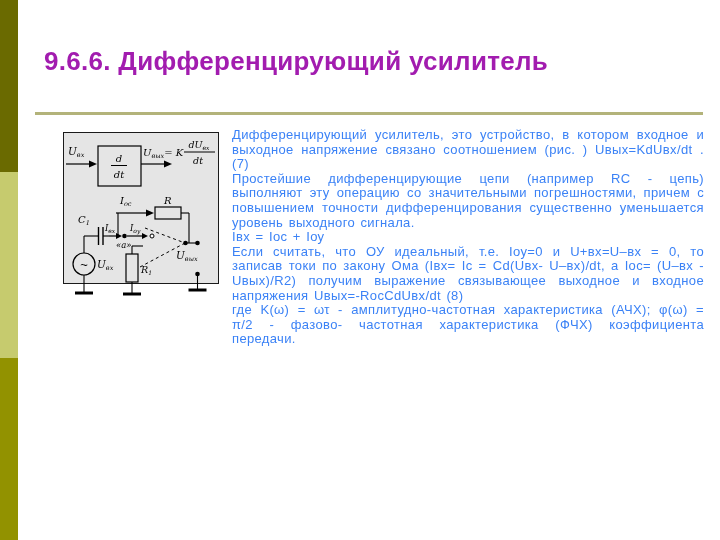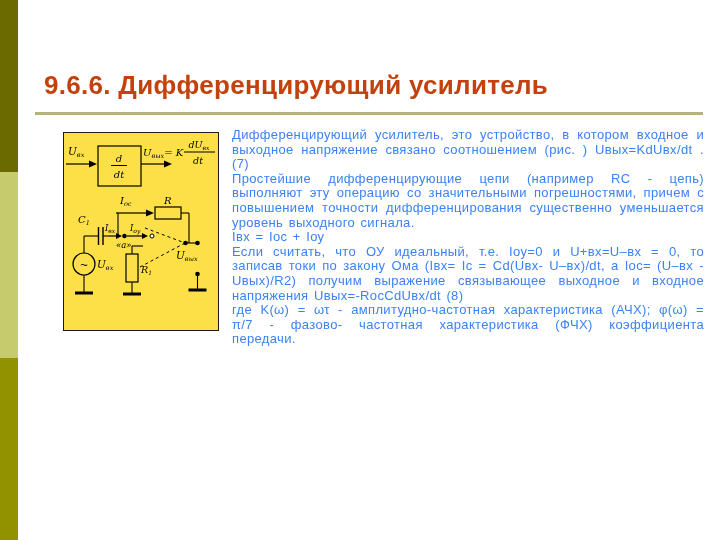--- a/index.html
+++ b/index.html
@@ -9,28 +9,28 @@
   }
   
   .accent-bar{position:absolute;left:0;top:0;width:18px;height:540px;}
   .accent-seg{position:absolute;left:0;width:18px;}
   .seg-top{top:0;height:172px;background:var(--bar-top,#6a6a00);}
   .seg-mid{top:172px;height:186px;background:var(--bar-mid,#c6cb6e);}
   .seg-bottom{top:358px;height:182px;background:var(--bar-bottom,#929200);}
   
   .title{
     position:absolute;left:44px;top:46px;width:640px;
-    font-size:26px;font-weight:700;letter-spacing:.3px;color:#c2410c;margin-top:24px;
+    font-size:26px;font-weight:700;letter-spacing:.3px;color:#a21caf;
   }
   
   .rule{position:absolute;left:35px;top:112px;width:668px;height:3px;background:var(--rule,#b3b37a);}
   
   .figure{
-    position:absolute;left:63px;top:132px;width:156px;height:199px;
-    border:1.5px solid #1a1a1a;background:#fde047;box-sizing:border-box;
+    position:absolute;left:63px;top:132px;width:156px;height:152px;
+    border:1.5px solid #1a1a1a;background:#e5e5e5;box-sizing:border-box;
   }
   .figure svg{display:block;}
   .fig-label{font-family:"DejaVu Serif","Liberation Serif",serif;font-style:italic;fill:#000;}
   
   .body-text{
     position:absolute;left:232px;top:128px;width:472px;
     font-size:13px;line-height:14.6px;letter-spacing:.35px;word-spacing:1.5px;
     text-align:justify;color:#3b82f6;
   }
   .body-text p{margin:0;padding:0;}
@@ -148,16 +148,16 @@
       <line x1="133.5" y1="143" x2="133.5" y2="157" stroke="#000" stroke-width="1.1"></line>
       <line x1="124.5" y1="157" x2="142.5" y2="157" stroke="#000" stroke-width="3"></line>
     </svg>
   </div>
 
   <div class="body-text">
     <p>Дифференцирующий усилитель, это устройство, в котором входное и выходное напряжение связано соотношением (рис. ) Uвых=KdUвх/dt . (7)</p>
     <p>Простейшие дифференцирующие цепи (например RC - цепь) выполняют эту операцию со значительными погрешностями, причем с повышением точности дифференцирования существенно уменьшается уровень выходного сигнала.</p>
     <p>Iвх = Iос + Iоу</p>
     <p>Если считать, что ОУ идеальный, т.е. Iоу=0 и U+вх=U–вх = 0, то записав токи по закону Ома (Iвх= Iс = Cd(Uвх- U–вх)/dt, а Iос= (U–вх - Uвых)/R2) получим выражение связывающее выходное и входное напряжения Uвых=-RосCdUвх/dt (8)</p>
-    <p>где K(ω) = ωτ  - амплитудно-частотная характеристика (АЧХ); φ(ω) = π/7  - фазово- частотная характеристика (ФЧХ) коэффициента передачи.</p>
+    <p>где K(ω) = ωτ  - амплитудно-частотная характеристика (АЧХ); φ(ω) = π/2  - фазово- частотная характеристика (ФЧХ) коэффициента передачи.</p>
   </div>
 
 </div>
 
 </body></html>

